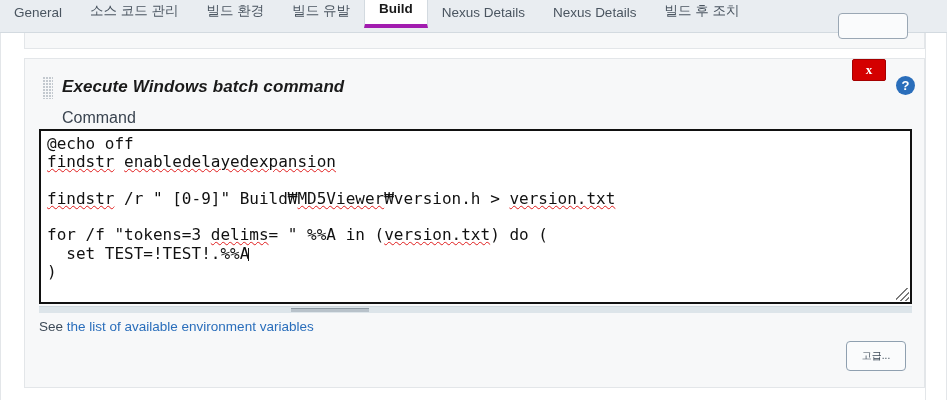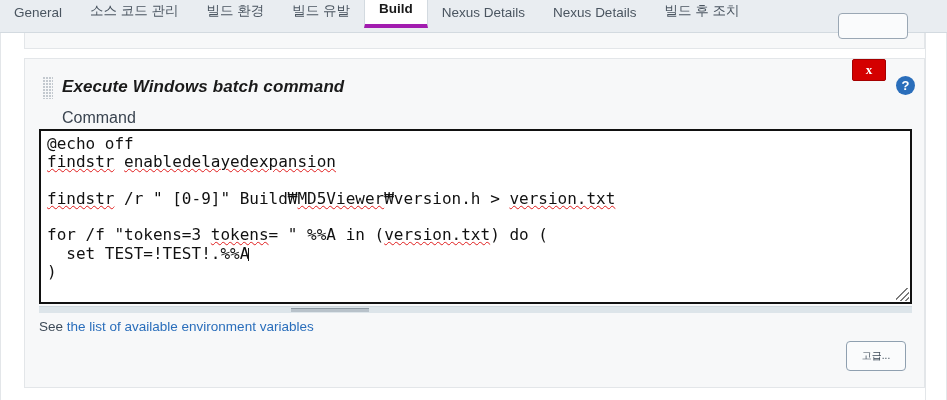--- a/index.html
+++ b/index.html
@@ -323,21 +323,21 @@
 
   <div class="field-label">Command</div>
 
   <div class="cmd-textarea">
     <div id="cmd-body">
         <div class="cmd-line"><span>@echo off</span></div>
         <div class="cmd-line"><span class="sp">findstr</span><span> </span><span class="sp">enabledelayedexpansion</span></div>
         <div class="cmd-line">&nbsp;</div>
         <div class="cmd-line"><span class="sp">findstr</span><span> /r " [0-9]" Build₩</span><span class="sp">MD5Viewer</span><span>₩version.h &gt; </span><span class="sp">version.txt</span></div>
         <div class="cmd-line">&nbsp;</div>
-        <div class="cmd-line"><span>for /f "tokens=3 </span><span class="sp">tokens</span><span>= " %%A in (</span><span class="sp">version.txt</span><span>) do (</span></div>
+        <div class="cmd-line"><span>for /f "tokens=3 </span><span class="sp">delims</span><span>= " %%A in (</span><span class="sp">version.txt</span><span>) do (</span></div>
         <div class="cmd-line"><span>  set TEST=!TEST!.%%A</span><span class="caret"></span></div>
         <div class="cmd-line"><span>)</span></div>
         <div class="cmd-line">&nbsp;</div>
         <div class="cmd-line"><span>echo APP_VERSION=%TEST:~1% &gt; </span><span class="sp">version.txt</span></div>
       </div>
     <div class="resize-handle"></div>
   </div>
 
   <div class="ta-track">
     <div class="ta-thumb"></div>

